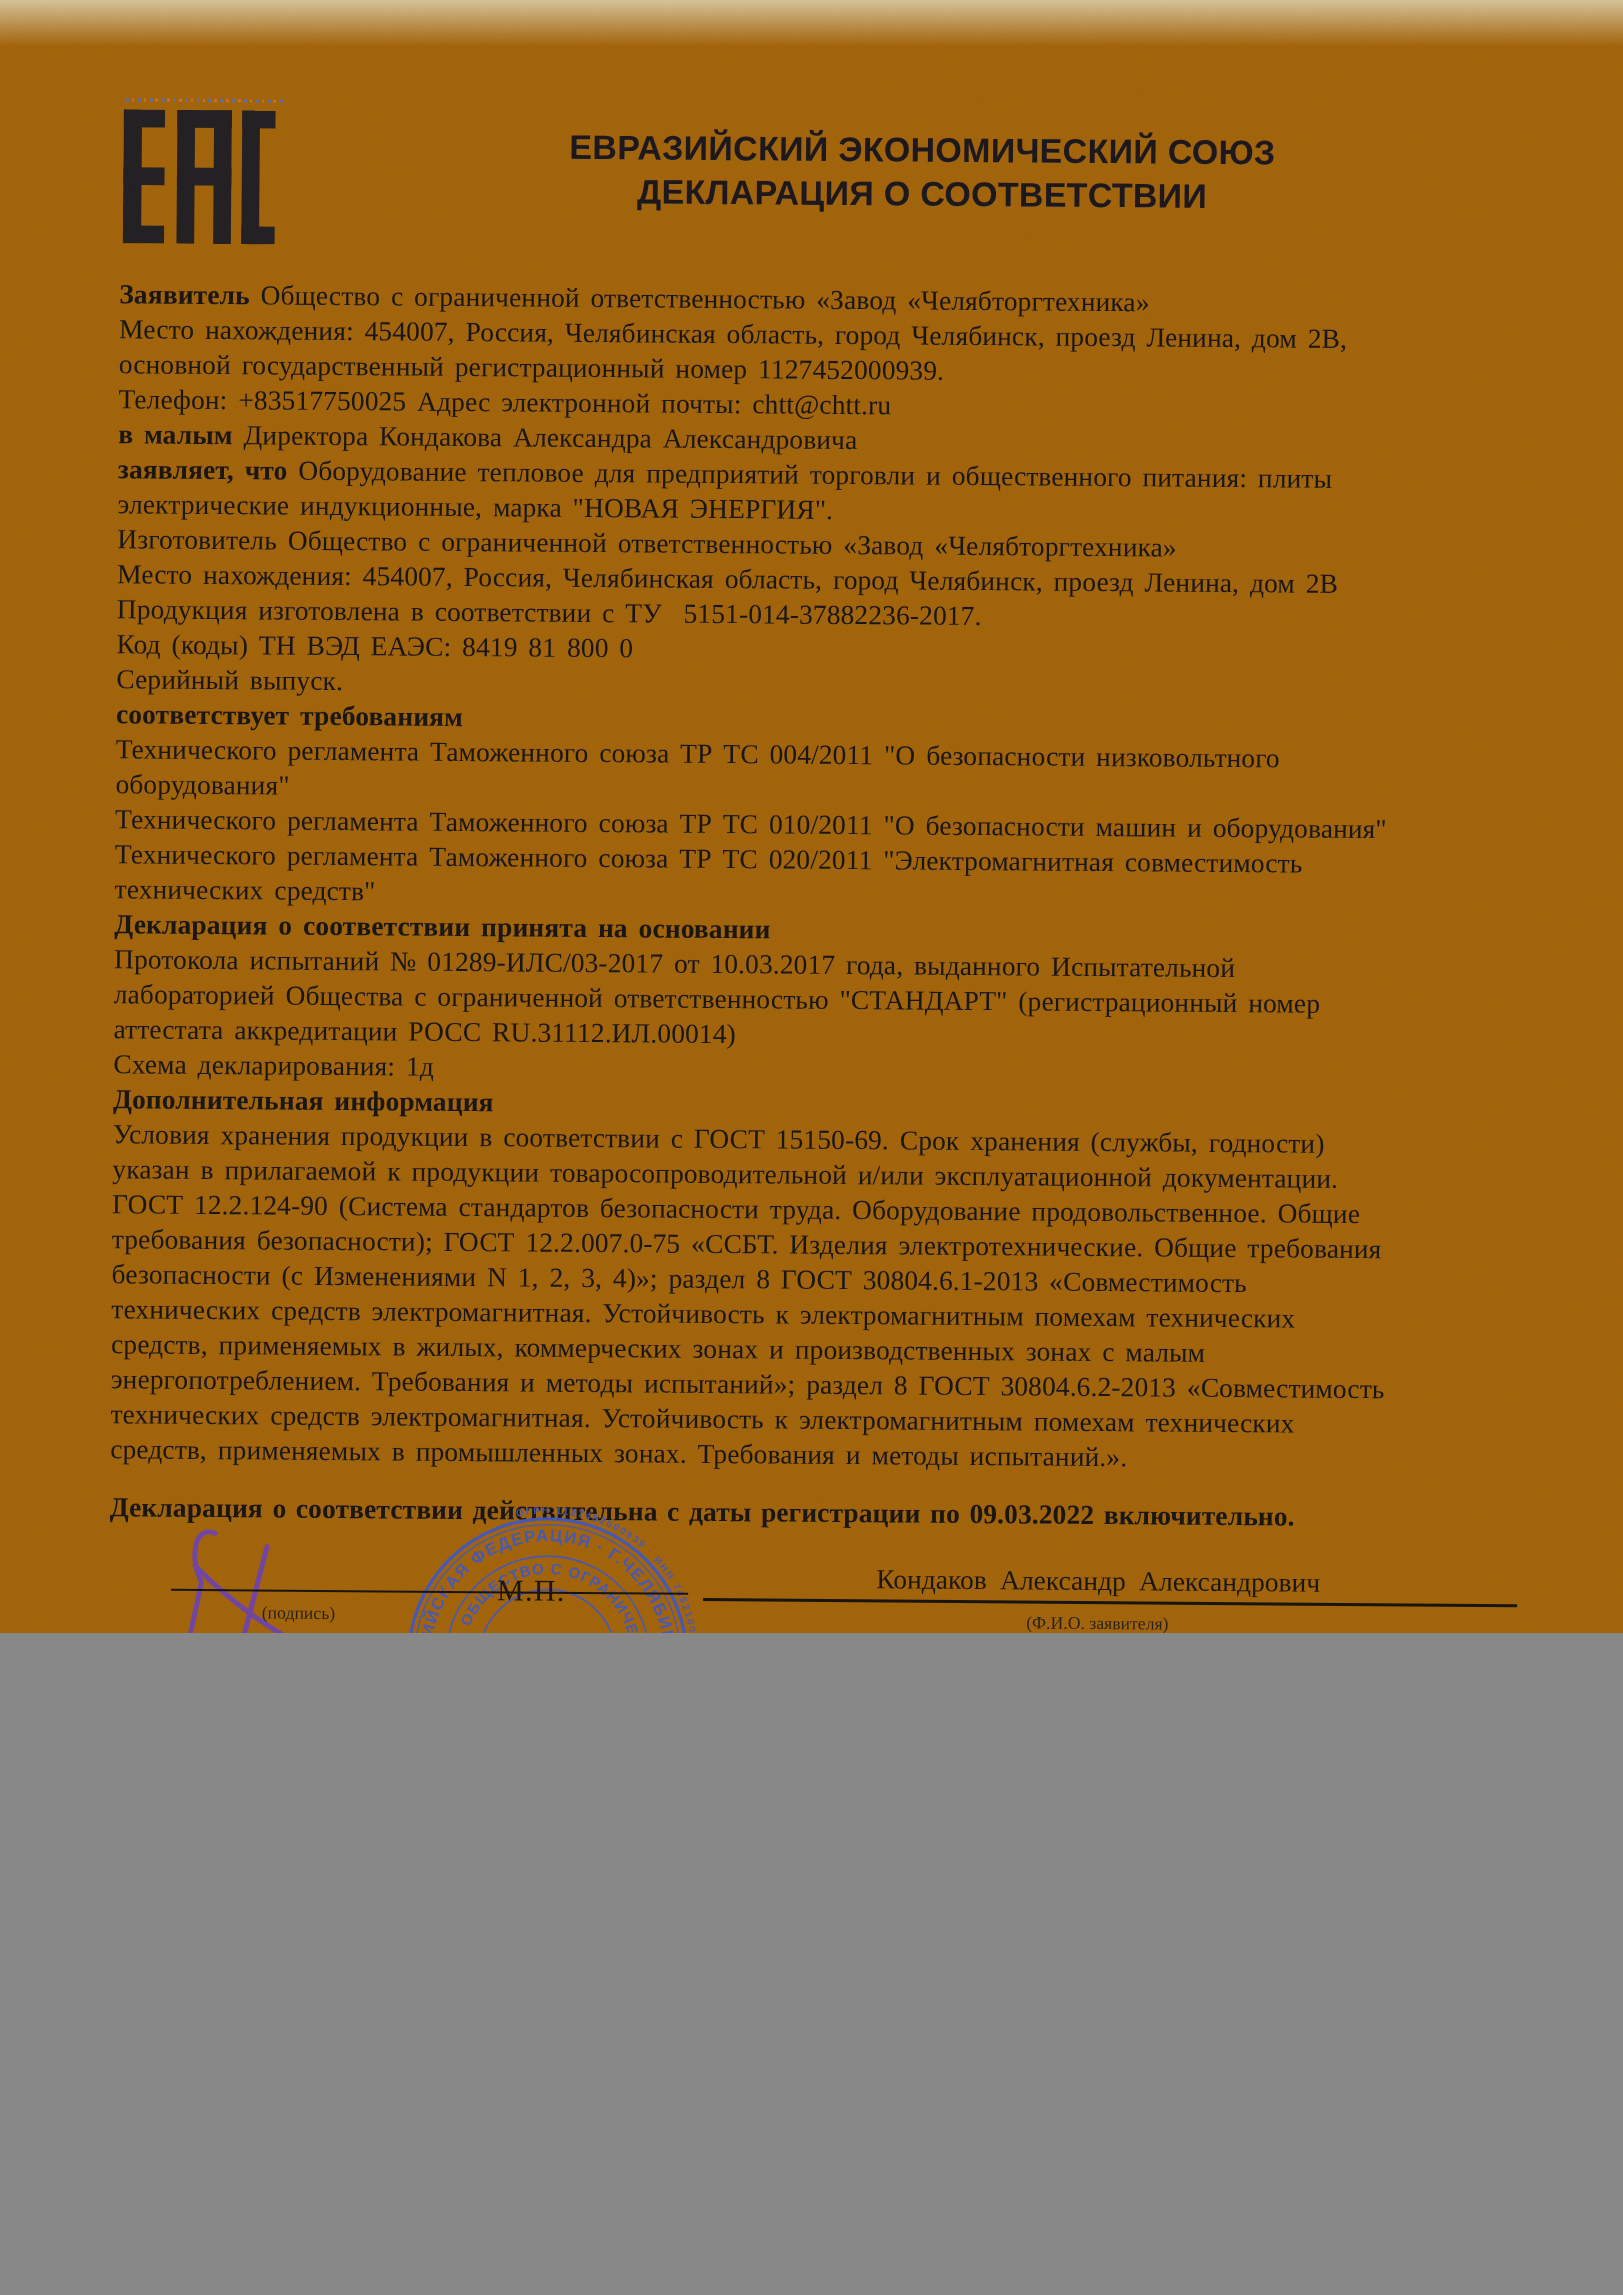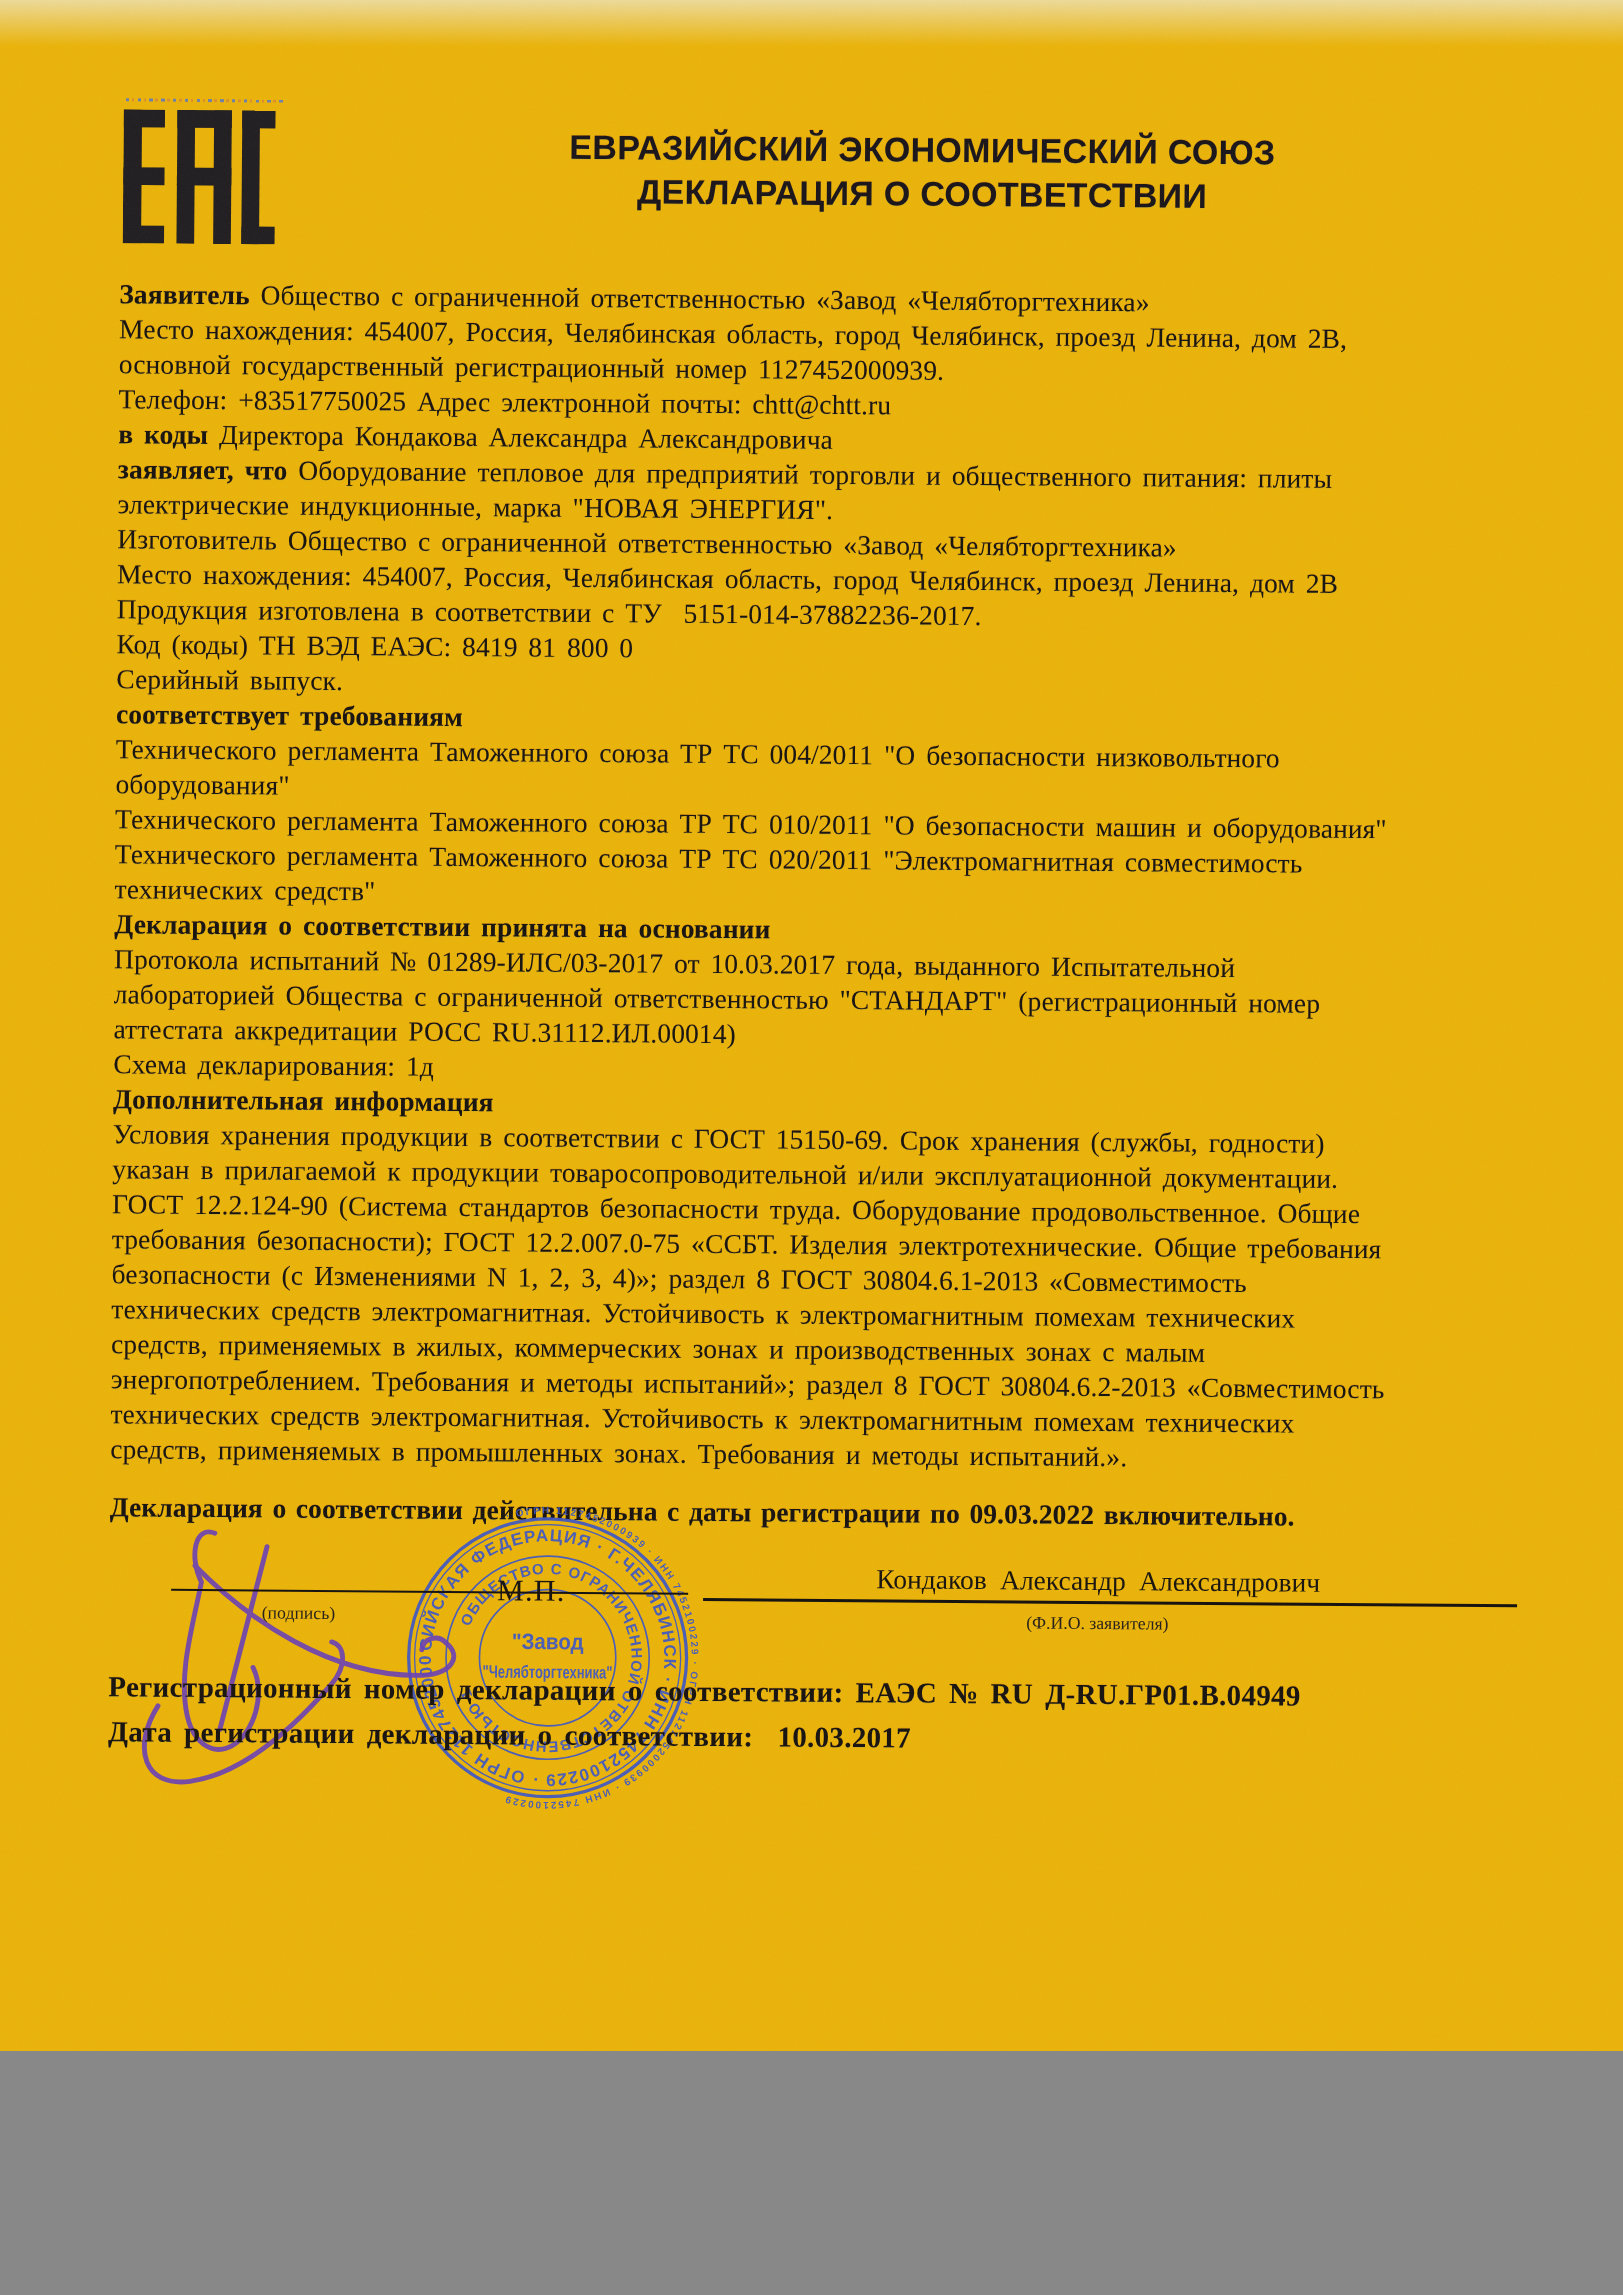--- a/index.html
+++ b/index.html
@@ -1,19 +1,19 @@
 <!DOCTYPE html>
 <html style="font-size:10.5px"><head>
 <meta charset="utf-8">
 <style>
   html,body{margin:0;padding:0;background:#888;}
   .page{
     position:relative;
-    width:1623px;height:2051px;
-    background:#eab308;
+    width:1623px;height:1633px;
+    background:#a16207;
     overflow:hidden;
     font-family:"Liberation Serif", serif;
     color:#17120e;
   }
   .page::before{
     content:"";position:absolute;left:0;top:0;right:0;height:46px;
     background:linear-gradient(rgba(238,235,214,.7), rgba(252,251,247,0));
     z-index:5;pointer-events:none;
   }
   .sheet{
@@ -108,21 +108,21 @@
     <div class="doc-title">
       <div>ЕВРАЗИЙСКИЙ ЭКОНОМИЧЕСКИЙ СОЮЗ</div>
       <div>ДЕКЛАРАЦИЯ О СООТВЕТСТВИИ</div>
     </div>
 
     <div class="body-lines">
         <div class="line"><b>Заявитель</b> Общество с ограниченной ответственностью «Завод «Челябторгтехника»</div>
         <div class="line">Место нахождения: 454007, Россия, Челябинская область, город Челябинск, проезд Ленина, дом 2В,</div>
         <div class="line">основной государственный регистрационный номер 1127452000939.</div>
         <div class="line">Телефон: +83517750025 Адрес электронной почты: chtt@chtt.ru</div>
-        <div class="line"><b>в коды</b> Директора Кондакова Александра Александровича</div>
+        <div class="line"><b>в малым</b> Директора Кондакова Александра Александровича</div>
         <div class="line"><b>заявляет, что</b> Оборудование тепловое для предприятий торговли и общественного питания: плиты</div>
         <div class="line">электрические индукционные, марка "НОВАЯ ЭНЕРГИЯ".</div>
         <div class="line">Изготовитель Общество с ограниченной ответственностью «Завод «Челябторгтехника»</div>
         <div class="line">Место нахождения: 454007, Россия, Челябинская область, город Челябинск, проезд Ленина, дом 2В</div>
         <div class="line">Продукция изготовлена в соответствии с ТУ  5151-014-37882236-2017.</div>
         <div class="line">Код (коды) ТН ВЭД ЕАЭС: 8419 81 800 0</div>
         <div class="line">Серийный выпуск.</div>
         <div class="line"><b>соответствует требованиям</b></div>
         <div class="line">Технического регламента Таможенного союза ТР ТС 004/2011 "О безопасности низковольтного</div>
         <div class="line">оборудования"</div>

